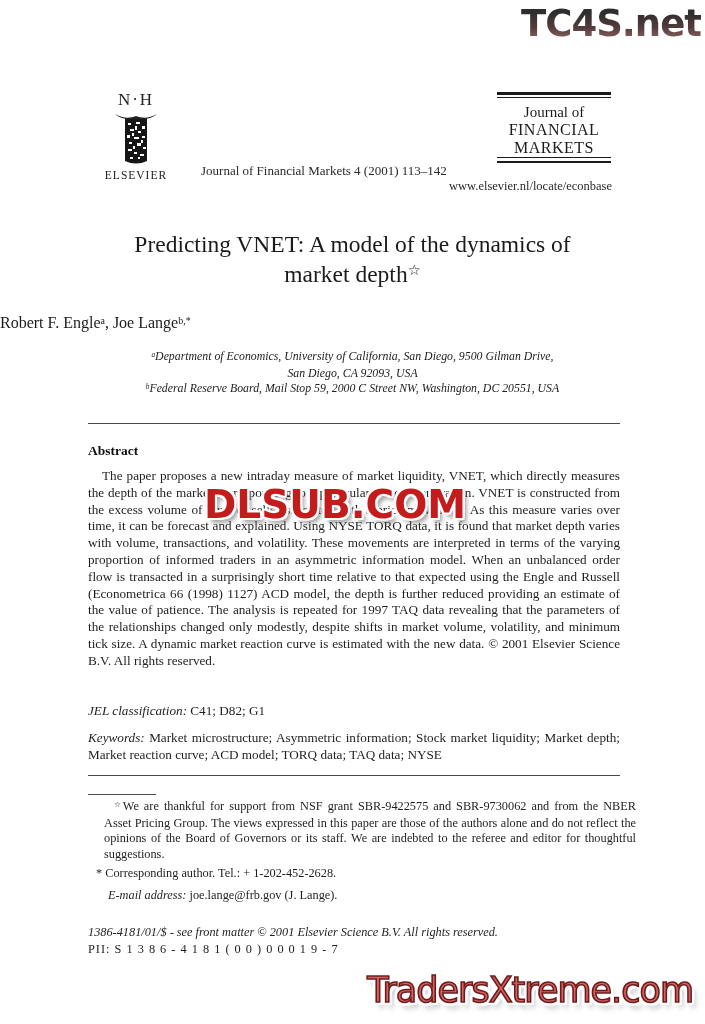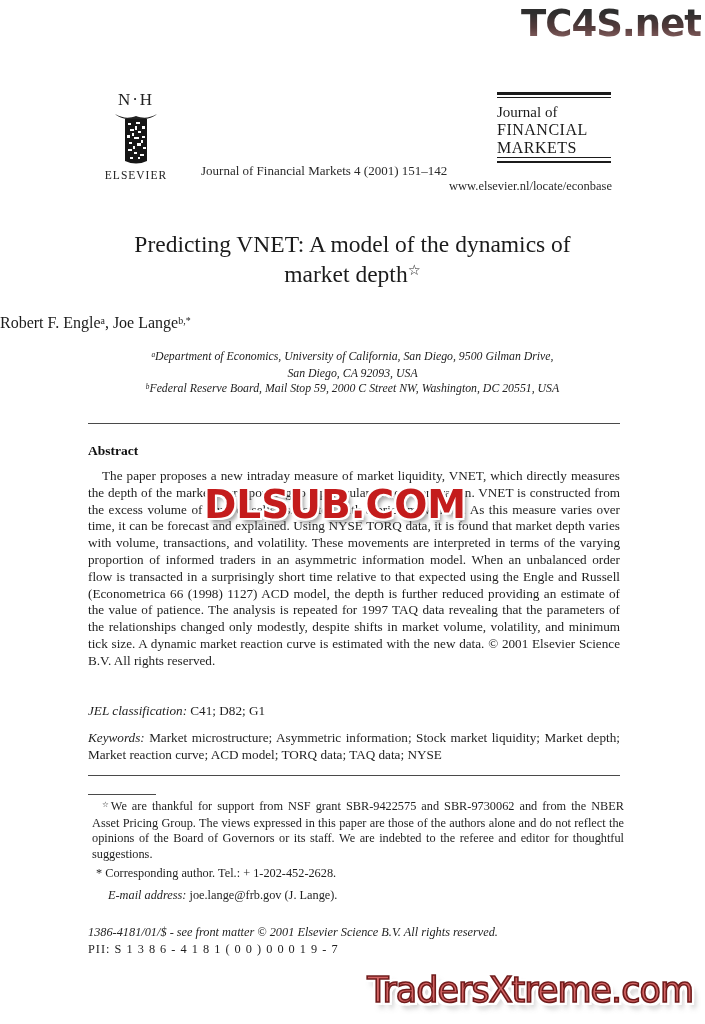--- a/index.html
+++ b/index.html
@@ -42,21 +42,21 @@
       -3px 0 0 #fff, 3px 0 0 #fff, 0 -3px 0 #fff, 0 3px 0 #fff,
       4px 6px 5px rgba(120,120,120,.5);
     z-index:30;
   }
   
   .logo{position:absolute;left:104px;top:90px;width:64px;text-align:center;}
   .logo .nh{font-size:17px;letter-spacing:2px;color:#222;}
   .logo svg{display:block;margin:0 auto;}
   .logo .wordmark{font-size:11.5px;letter-spacing:1px;margin-top:3px;color:#222;}
   .citation{position:absolute;left:201px;top:163px;font-size:13px;color:#2a2a2a;}
-  .jbox{position:absolute;left:497px;top:92px;width:114px;}
+  .jbox{position:absolute;left:497px;top:92px;width:114px;text-align:center;}
   .jbox .dbl{height:6px;position:relative;}
   .jbox .dbl::before{content:"";position:absolute;left:0;right:0;top:0;height:2.5px;background:#1b1b1b;}
   .jbox .dbl::after{content:"";position:absolute;left:0;right:0;top:4.5px;height:1px;background:#1b1b1b;}
   .jbox .dbl.flip::before{top:3.5px;}
   .jbox .dbl.flip::after{top:0;}
   .jbox .l1{font-size:15px;margin-top:6px;color:#1b1b1b;}
   .jbox .l2,.jbox .l3{font-size:16px;letter-spacing:.5px;color:#1b1b1b;}
   .jbox .l3{}
   .website{position:absolute;right:93px;top:179px;font-size:12.5px;color:#2a2a2a;}
   
@@ -75,21 +75,21 @@
   
   .abs-head{position:absolute;left:88px;top:443px;font-weight:bold;font-size:13.5px;color:#111;}
   .abs-text{position:absolute;left:88px;top:468px;width:532px;
             font-size:13.2px;line-height:16.8px;text-align:justify;
             text-indent:14px;color:#1e1e1e;}
   .jel{position:absolute;left:88px;top:703px;font-size:13.2px;color:#1e1e1e;}
   .keywords{position:absolute;left:88px;top:730px;width:532px;
             font-size:13.2px;line-height:16.8px;text-align:justify;color:#1e1e1e;}
   .ital{font-style:italic;}
   
-  .thanks{position:absolute;left:92px;top:799px;width:532px;
+  .thanks{position:absolute;left:104px;top:799px;width:532px;
           font-size:12.3px;line-height:15.6px;text-align:justify;
           text-indent:10px;color:#1e1e1e;}
   .corr{position:absolute;left:96px;top:866px;font-size:12.3px;color:#1e1e1e;}
   .email{position:absolute;left:96px;top:888px;font-size:12.3px;color:#1e1e1e;margin-left:12px;}
   
   .imp1{position:absolute;left:88px;top:925px;font-size:12.3px;color:#1e1e1e;font-style:italic;}
   .imp2{position:absolute;left:88px;top:942px;font-size:12.3px;letter-spacing:1px;color:#1e1e1e;text-align:center;}
 </style>
 </head>
 <body>
@@ -123,21 +123,21 @@
           <rect x="23" y="16" width="2" height="4"></rect>
         <rect x="20" y="23" width="2" height="3"></rect>
           <rect x="29" y="30" width="2" height="3"></rect>
         <rect x="21" y="36" width="2" height="3"></rect>
           <rect x="26" y="47" width="2" height="2"></rect>
       </g>
     </svg>
     <div class="wordmark">ELSEVIER</div>
   </div>
 
-  <div class="citation">Journal of Financial Markets 4 (2001) 151–142</div>
+  <div class="citation">Journal of Financial Markets 4 (2001) 113–142</div>
 
   <div class="jbox">
     <div class="dbl"></div>
     <div class="l1">Journal of</div>
     <div class="l2">FINANCIAL</div>
     <div class="l3">MARKETS</div>
     <div class="dbl flip"></div>
   </div>
 
   <div class="website">www.elsevier.nl/locate/econbase</div>

